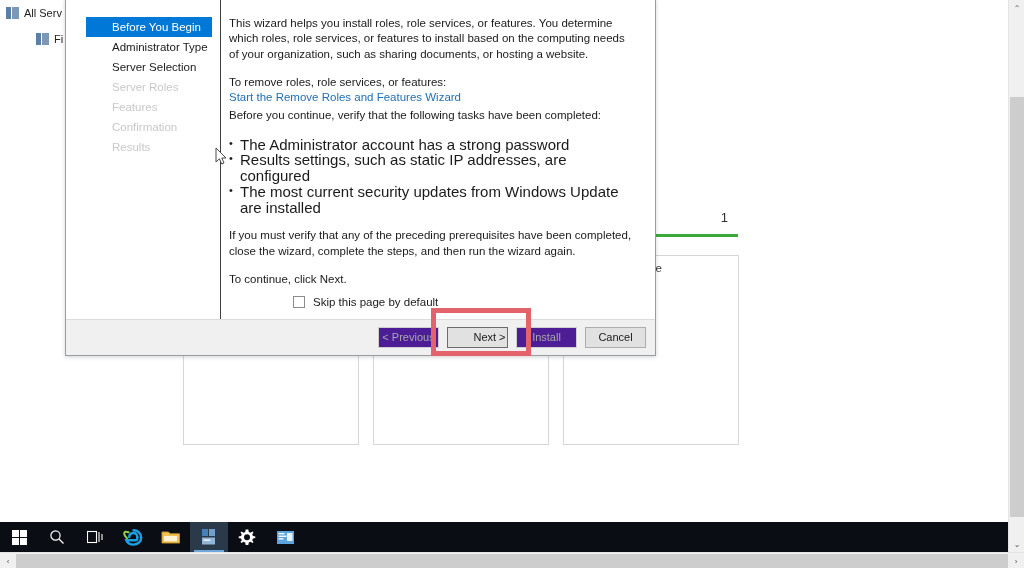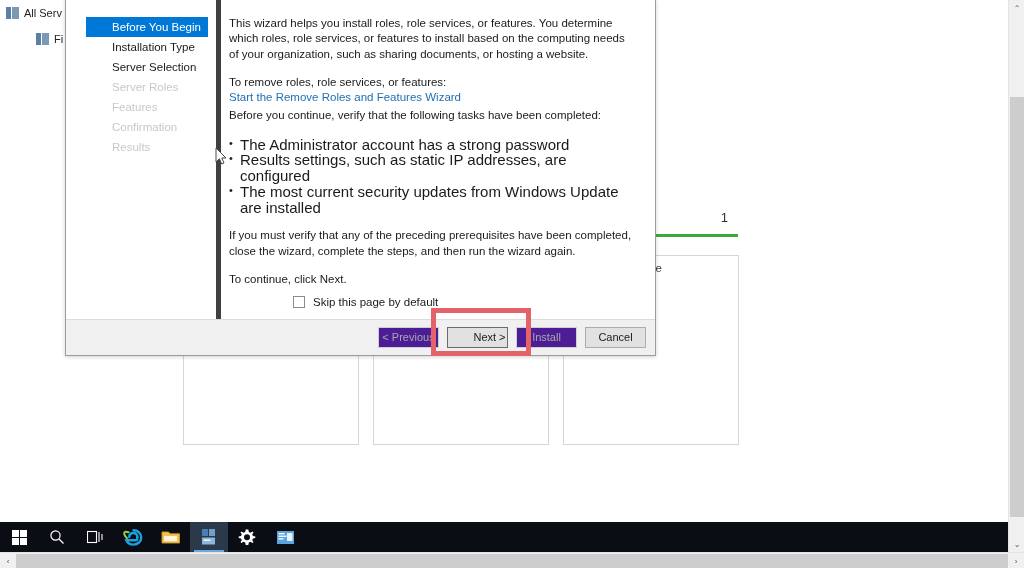--- a/index.html
+++ b/index.html
@@ -145,21 +145,21 @@
     right: 0;
     height: 320px;
     background: #ffffff;
     display: flex;
   }
 
   #wiz-nav {
     width: 155px;
     padding-top: 18px;
     background: #ffffff;
-    border-right: 5px solid #404040;
+    border-right: 1px solid #404040;
   }
 
   .wiz-step {
     height: 20px;
     line-height: 20px;
     padding-left: 26px;
     font-size: 11.5px;
     color: #1a1a1a;
     white-space: nowrap;
     margin-left: 20px;
@@ -433,21 +433,21 @@
       </div>
     </div>
   </div>
 
   <div id="wizard">
 
     <div id="wiz-body">
 
       <div id="wiz-nav">
         <div class="wiz-step selected">Before You Begin</div>
-        <div class="wiz-step">Installation Type</div>
+        <div class="wiz-step">Administrator Type</div>
         <div class="wiz-step">Server Selection</div>
         <div class="wiz-step disabled">Server Roles</div>
         <div class="wiz-step disabled">Features</div>
         <div class="wiz-step disabled">Confirmation</div>
         <div class="wiz-step disabled">Results</div>
       </div>
 
       <div id="wiz-main">
 
         <div class="wz-p">This wizard helps you install roles, role services, or features. You determine which roles, role services, or features to install based on the computing needs of your organization, such as sharing documents, or hosting a website.</div>

